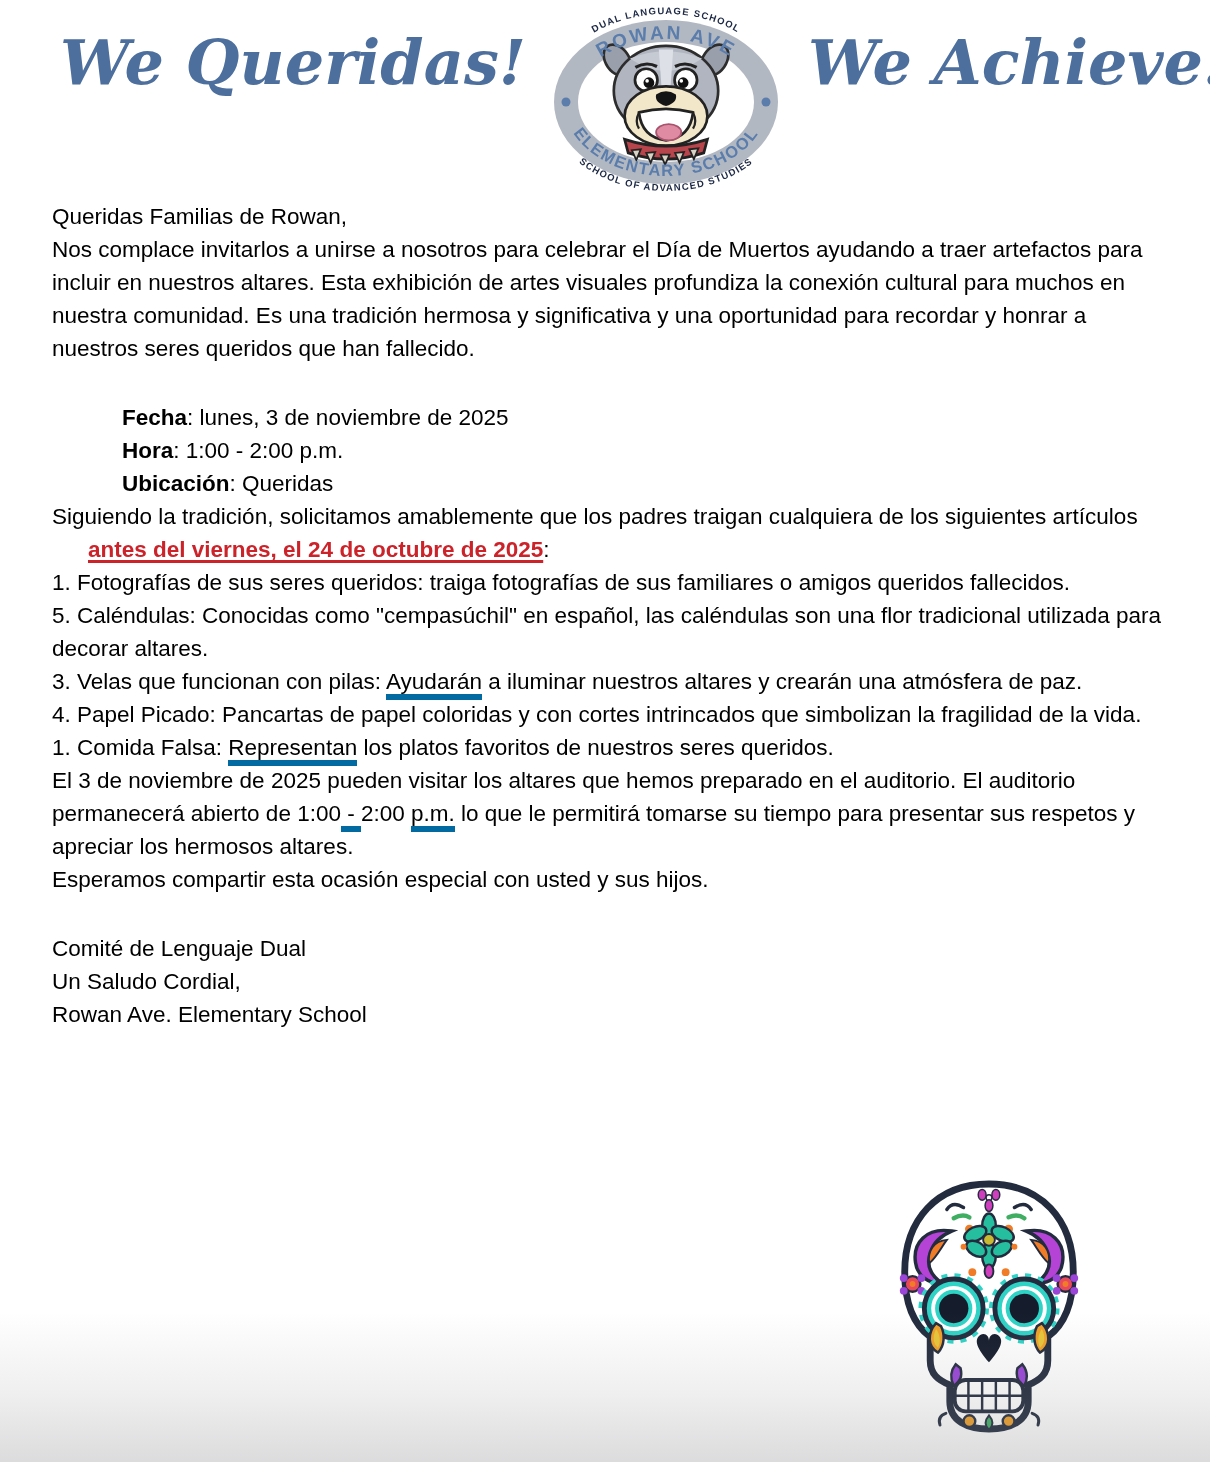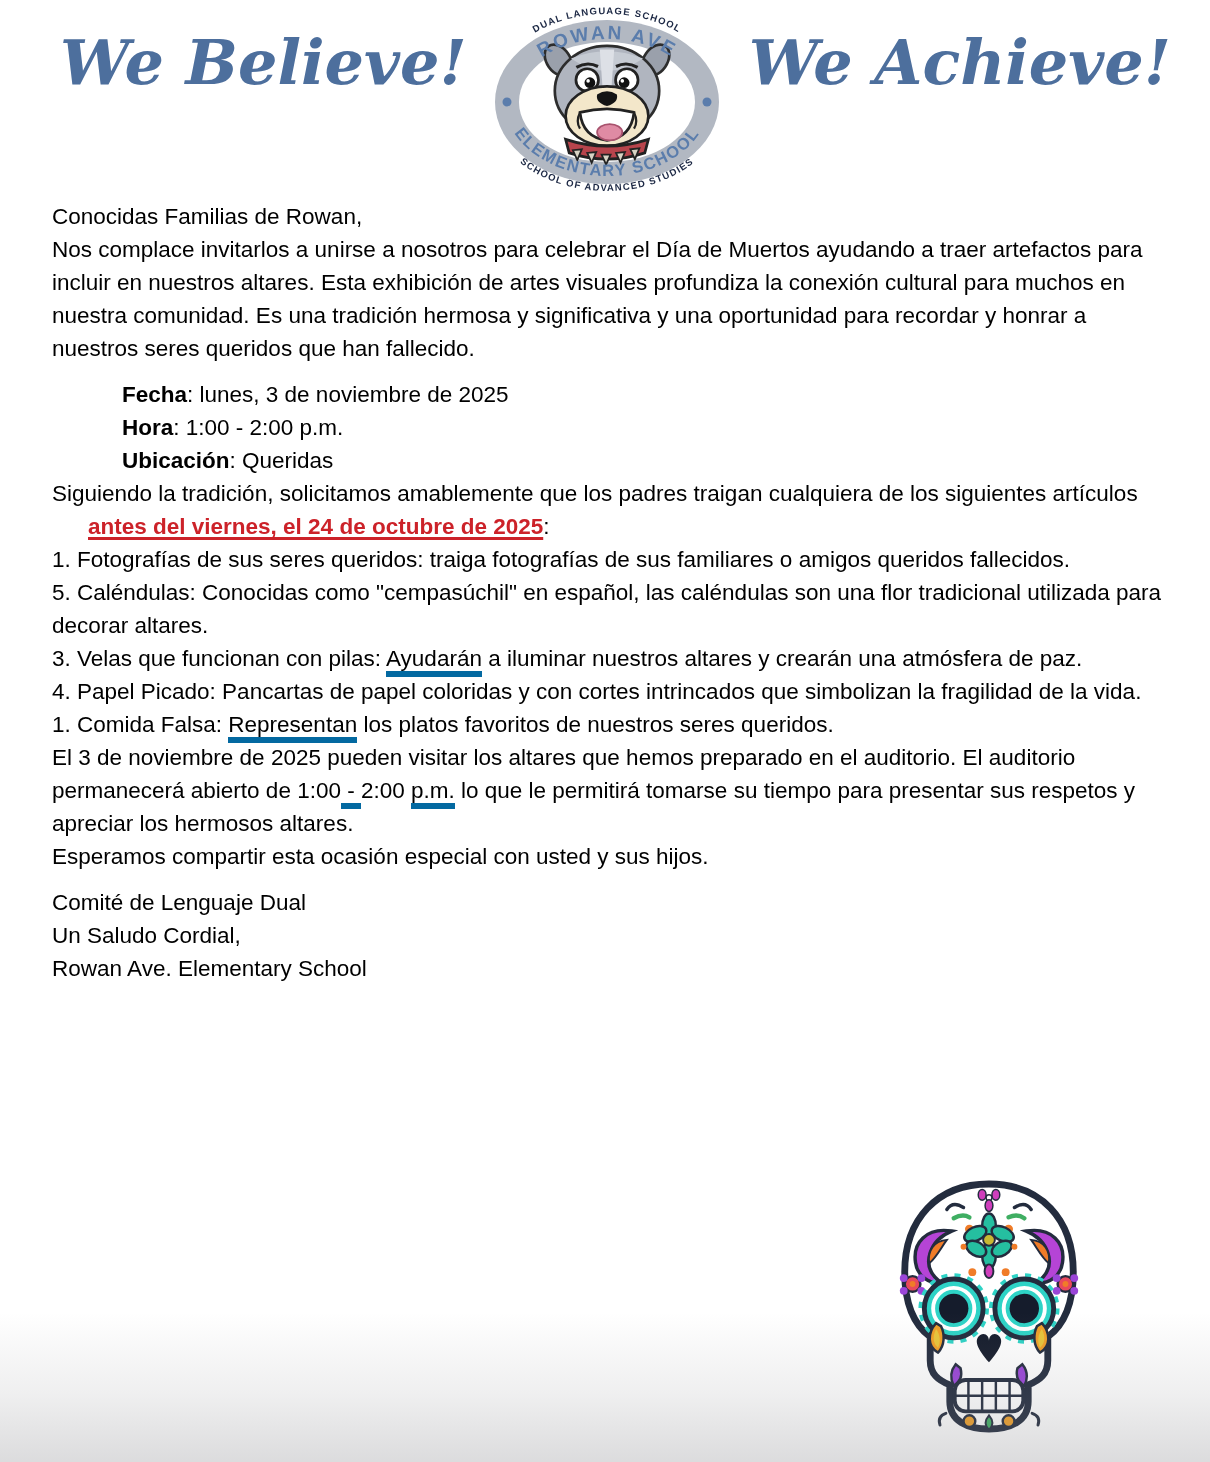--- a/index.html
+++ b/index.html
@@ -11,41 +11,41 @@
   
   .masthead { display:flex; justify-content:space-between; align-items:flex-start;
               height:192px; padding:0 58px 0 60px; }
   .script { font-family:"DejaVu Serif", serif; font-style:italic; font-weight:bold;
             font-size:62px; line-height:62px; color:#4d6f9d; margin-top:32px;
             letter-spacing:0px; white-space:nowrap; }
   .logo { flex:0 0 auto; margin-top:2px; }
   
   .content { padding:8px 46px 0 52px; }
   .content p { margin:0; }
-  .blk { margin-top:13px; }
+  .blk { margin-top:36px; }
   .indent { margin-left:70px; }
   .detail-label { font-weight:bold; }
   .red-deadline { color:#cc2229; font-weight:bold; text-decoration:underline;
                   text-decoration-color:#cc2229; text-decoration-thickness:2.5px;
                   text-underline-offset:3px;margin-left:36px; }
   .spell-mark { border-bottom:6px solid #0369a1; }
   .signature p { margin:0; }
   
   .skull { position:absolute; left:891px; top:1178px; }
   .shade { position:absolute; left:0; right:0; bottom:0; height:150px; pointer-events:none;
            background:linear-gradient(to bottom, rgba(140,140,145,0) 0%,
                        rgba(140,140,145,0.14) 55%, rgba(128,128,133,0.28) 100%); }
 </style>
 </head>
 <body>
 
 <div class="page">
 
   <header class="masthead">
-    <div class="script">We Believe!</div>
+    <div class="script">We Queridas!</div>
 
     <svg class="logo" width="282" height="196" viewBox="0 0 282 196">
       <defs>
         <path id="arcTopOuter" d="M 25 97 A 115 85 0 0 1 255 97"></path>
         <path id="arcTop" d="M 46 103 A 94 66 0 0 1 234 103"></path>
         <path id="arcBottom" d="M 38 100 A 102 74 0 0 0 242 100"></path>
         <path id="arcBottomOuter" d="M 20 98 A 120 91 0 0 0 260 98"></path>
       </defs>
 
       <g>
@@ -95,21 +95,21 @@
       <text font-family="Liberation Sans, sans-serif" font-size="9.5" font-weight="bold" fill="#1c2844" letter-spacing="1.2">
         <textPath href="#arcBottomOuter" startOffset="50%" text-anchor="middle">SCHOOL OF ADVANCED STUDIES</textPath>
       </text>
     </svg>
 
     <div class="script">We Achieve!</div>
   </header>
 
   <main class="content">
 
-    <p>Conocidas Familias de Rowan,</p>
+    <p>Queridas Familias de Rowan,</p>
 
     <p class="blk">Nos complace invitarlos a unirse a nosotros para celebrar el Día de Muertos ayudando a traer artefactos para incluir en nuestros altares. Esta exhibición de artes visuales profundiza la conexión cultural para muchos en nuestra comunidad. Es una tradición hermosa y significativa y una oportunidad para recordar y honrar a nuestros seres queridos que han fallecido.</p>
 
     <div class="blk indent">
       <p><span class="detail-label">Fecha</span><span>: lunes, 3 de noviembre de 2025</span></p>
       <p><span class="detail-label">Hora</span><span>: 1:00 - 2:00 p.m.</span></p>
       <p><span class="detail-label">Ubicación</span><span>: Queridas</span></p>
     </div>
 
     <p class="blk"><span>Siguiendo la tradición, solicitamos amablemente que los padres traigan cualquiera de los siguientes artículos </span><span class="red-deadline">antes del viernes, el 24 de octubre de 2025</span><span>:</span></p>

